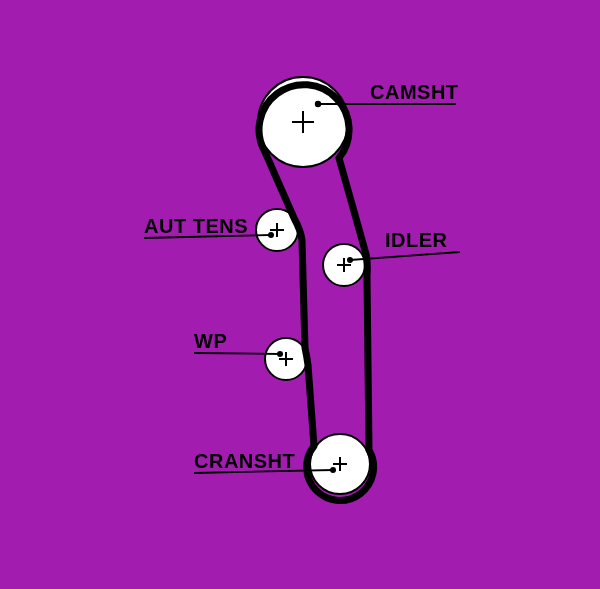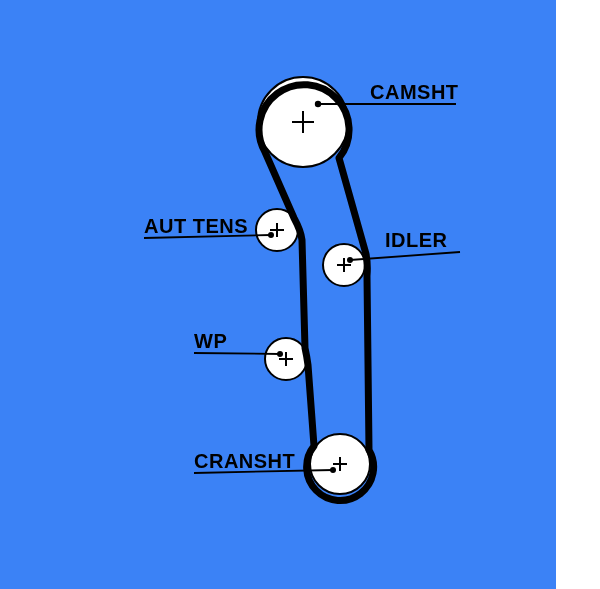--- a/index.html
+++ b/index.html
@@ -2,23 +2,23 @@
 <html><head>
 <meta charset="utf-8">
 <style>
   html, body {
     margin: 0;
     padding: 0;
     background: #ffffff;
   }
   .stage {
     position: relative;
-    width: 556px;
+    width: 600px;
     height: 589px;
-    background: #3b82f6;
+    background: #a21caf;
     overflow: hidden;
     font-family: "Liberation Sans", sans-serif;
   }
   svg { display: block; }
 
   .pulley {
     fill: #ffffff;
     stroke: #000000;
     stroke-width: 2;
   }

